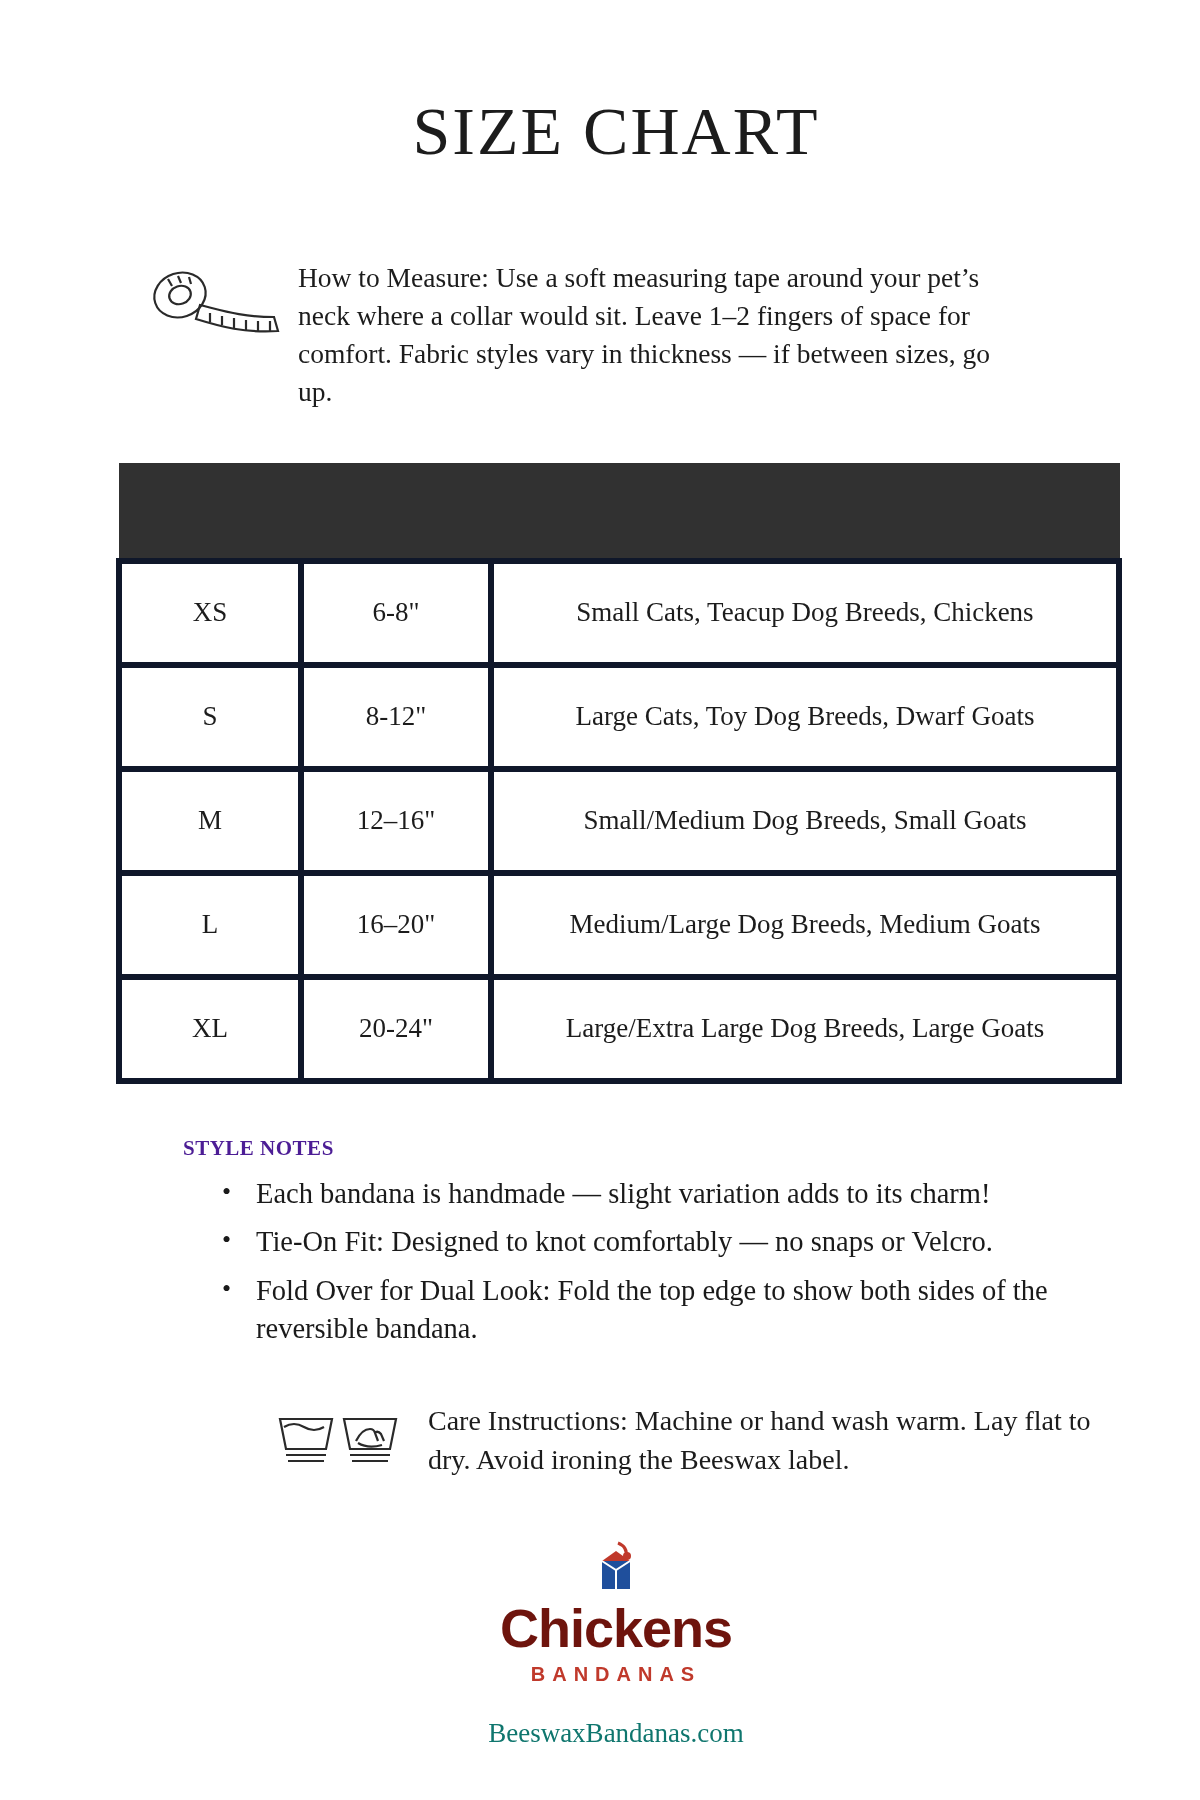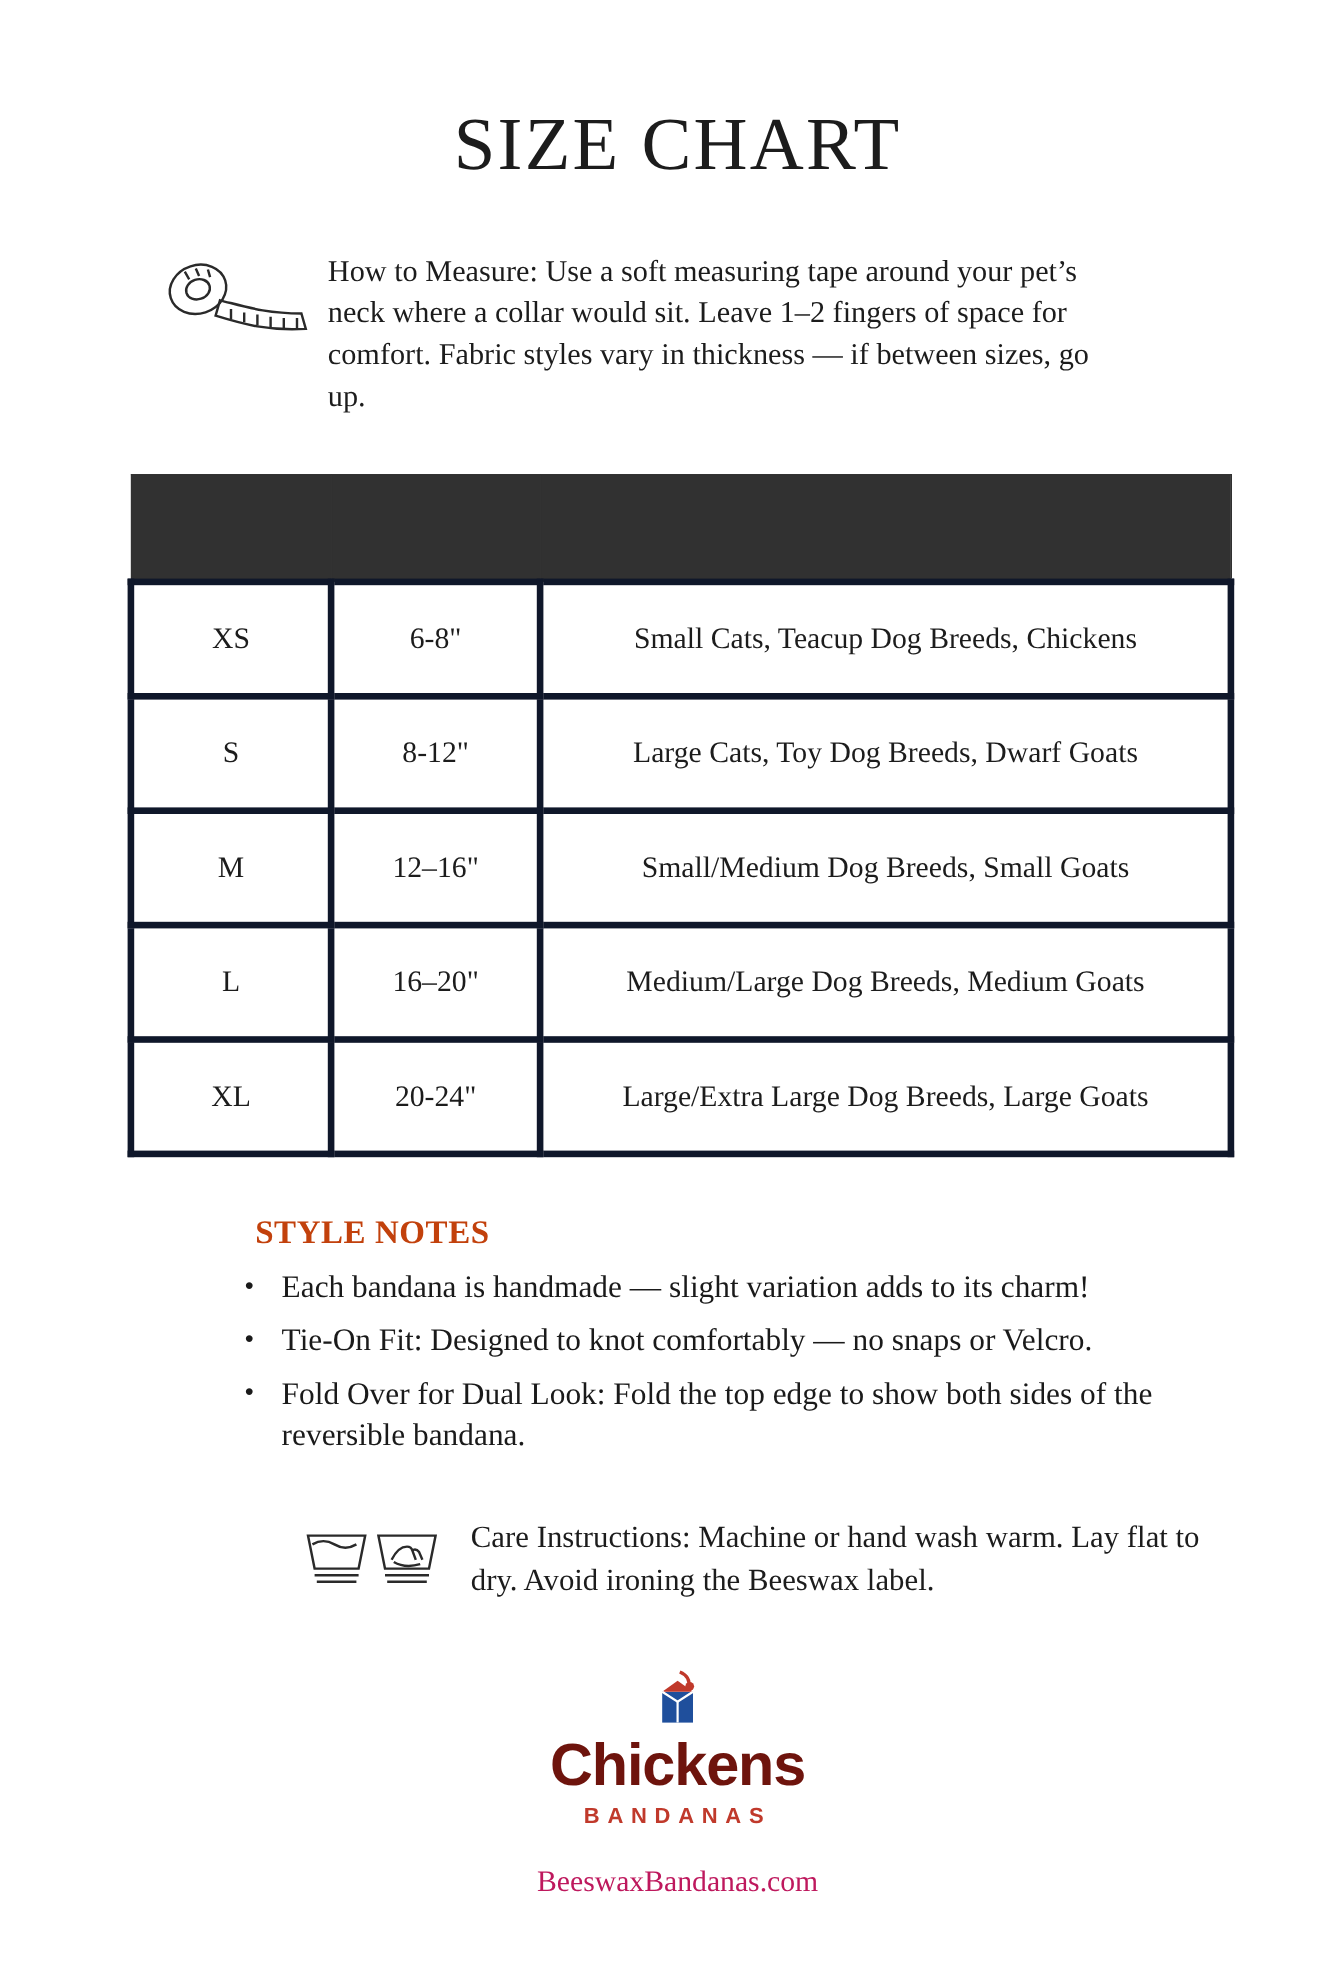--- a/index.html
+++ b/index.html
@@ -32,21 +32,21 @@
     letter-spacing: 2px;
     font-weight: 400;
     margin: 92px 0 0 0;
     color: #1c1c1c;
   }
 
   
   .measure-row {
     display: flex;
     align-items: flex-start;
-    margin-top: 56px;
+    margin-top: 88px;
     padding-left: 22px;
   }
   .tape-icon {
     width: 160px;
     flex: 0 0 160px;
     padding-top: 6px;
   }
   .measure-text {
     font-size: 27.5px;
     line-height: 1.38;
@@ -83,25 +83,25 @@
   .col-size  { width: 182px; }
   .col-neck  { width: 190px; }
   .col-fits  { width: 628px; }
   .cell-size { line-height: 1.1; }
   .cell-neck { font-size: 26px; }
   .cell-fits { font-size: 27px; }
 
   
   .notes-heading {
     margin-top: 52px;
-    margin-left: 116px;
-    font-size: 30px;
+    margin-left: 67px;
+    font-size: 21px;
     font-weight: 700;
     letter-spacing: 0.5px;
-    color: #c2410c;
+    color: #4c1d95;
   }
   ul.notes {
     margin: 14px 0 0 0;
     padding-left: 140px;
     list-style: none;
   }
   ul.notes li {
     position: relative;
     font-size: 28.5px;
     line-height: 1.35;
@@ -158,21 +158,21 @@
     font-size: 20px;
     font-weight: 700;
     letter-spacing: 7px;
     color: #c0392b;
     margin-top: 8px;
   }
   .site-url {
     text-align: center;
     font-size: 27px;
     margin-top: 32px;
-    color: #be185d;
+    color: #0f766e;
   }
 </style>
 </head>
 <body>
 
 <div class="page">
 
   <h1 class="title">SIZE CHART</h1>
 
   <div class="measure-row">

